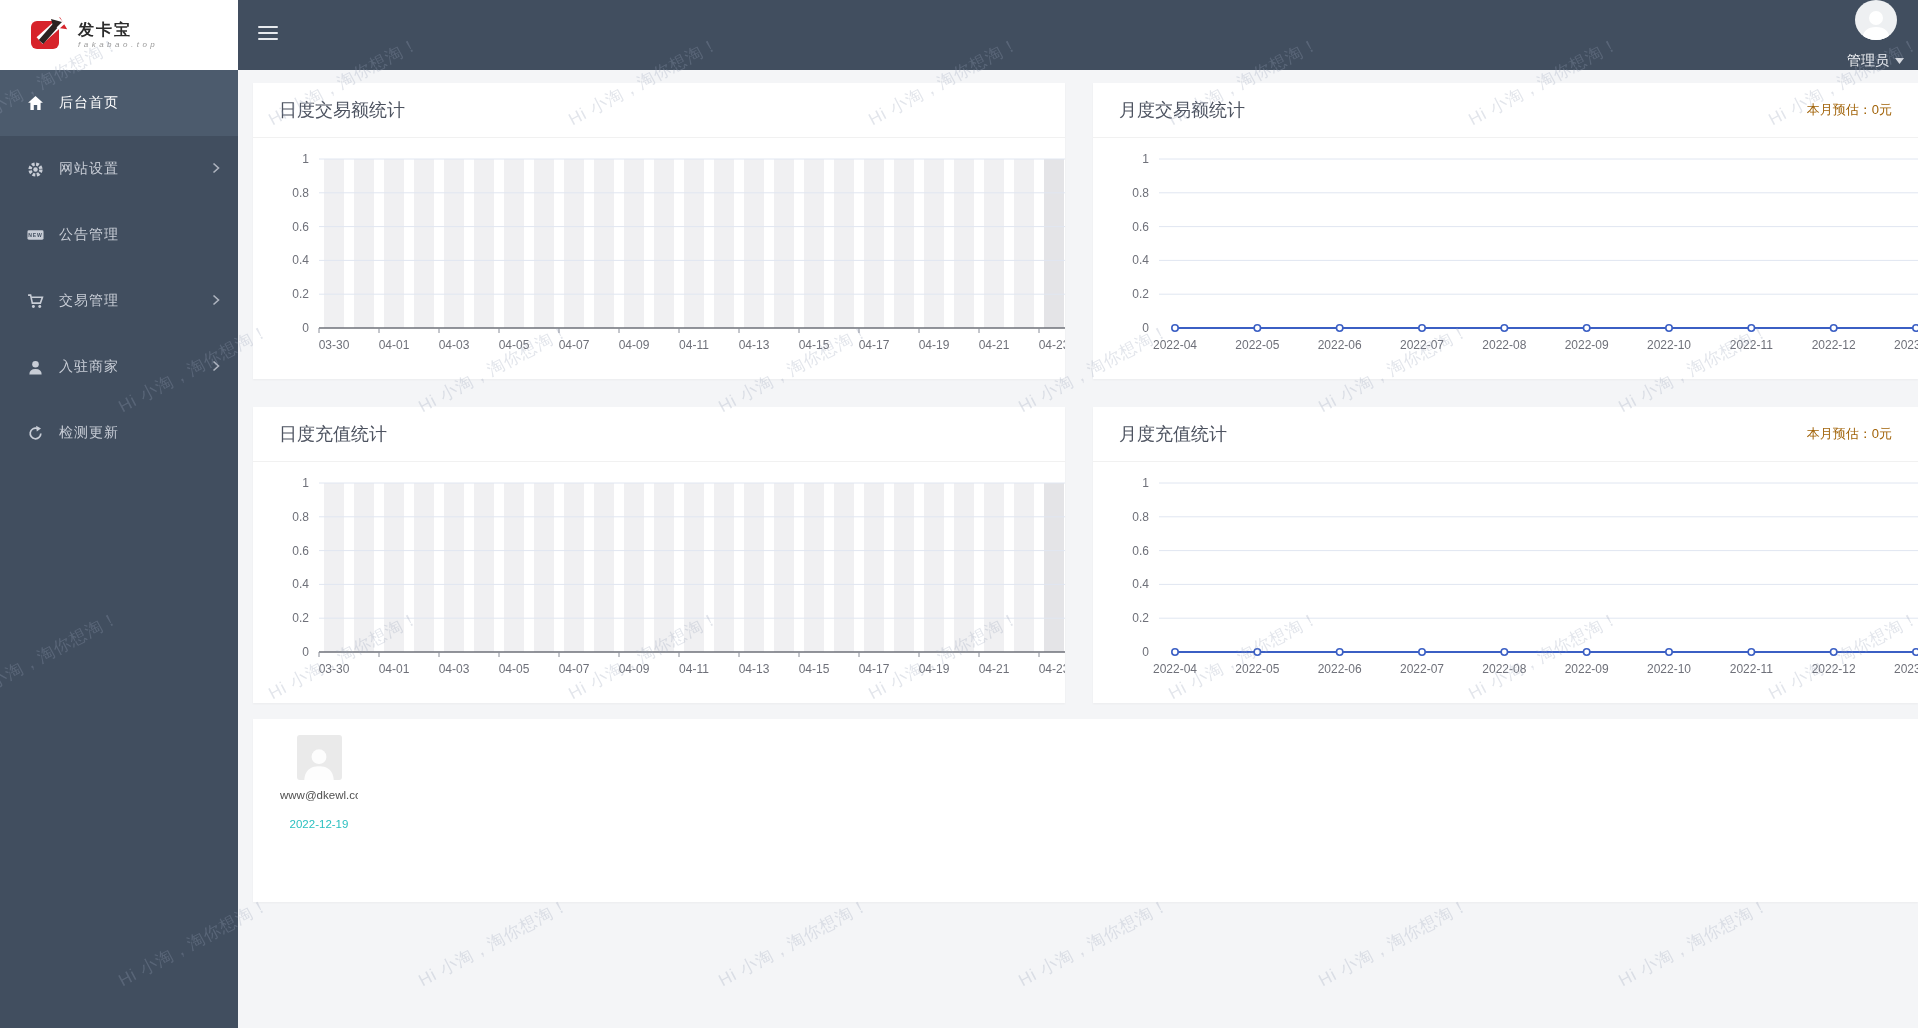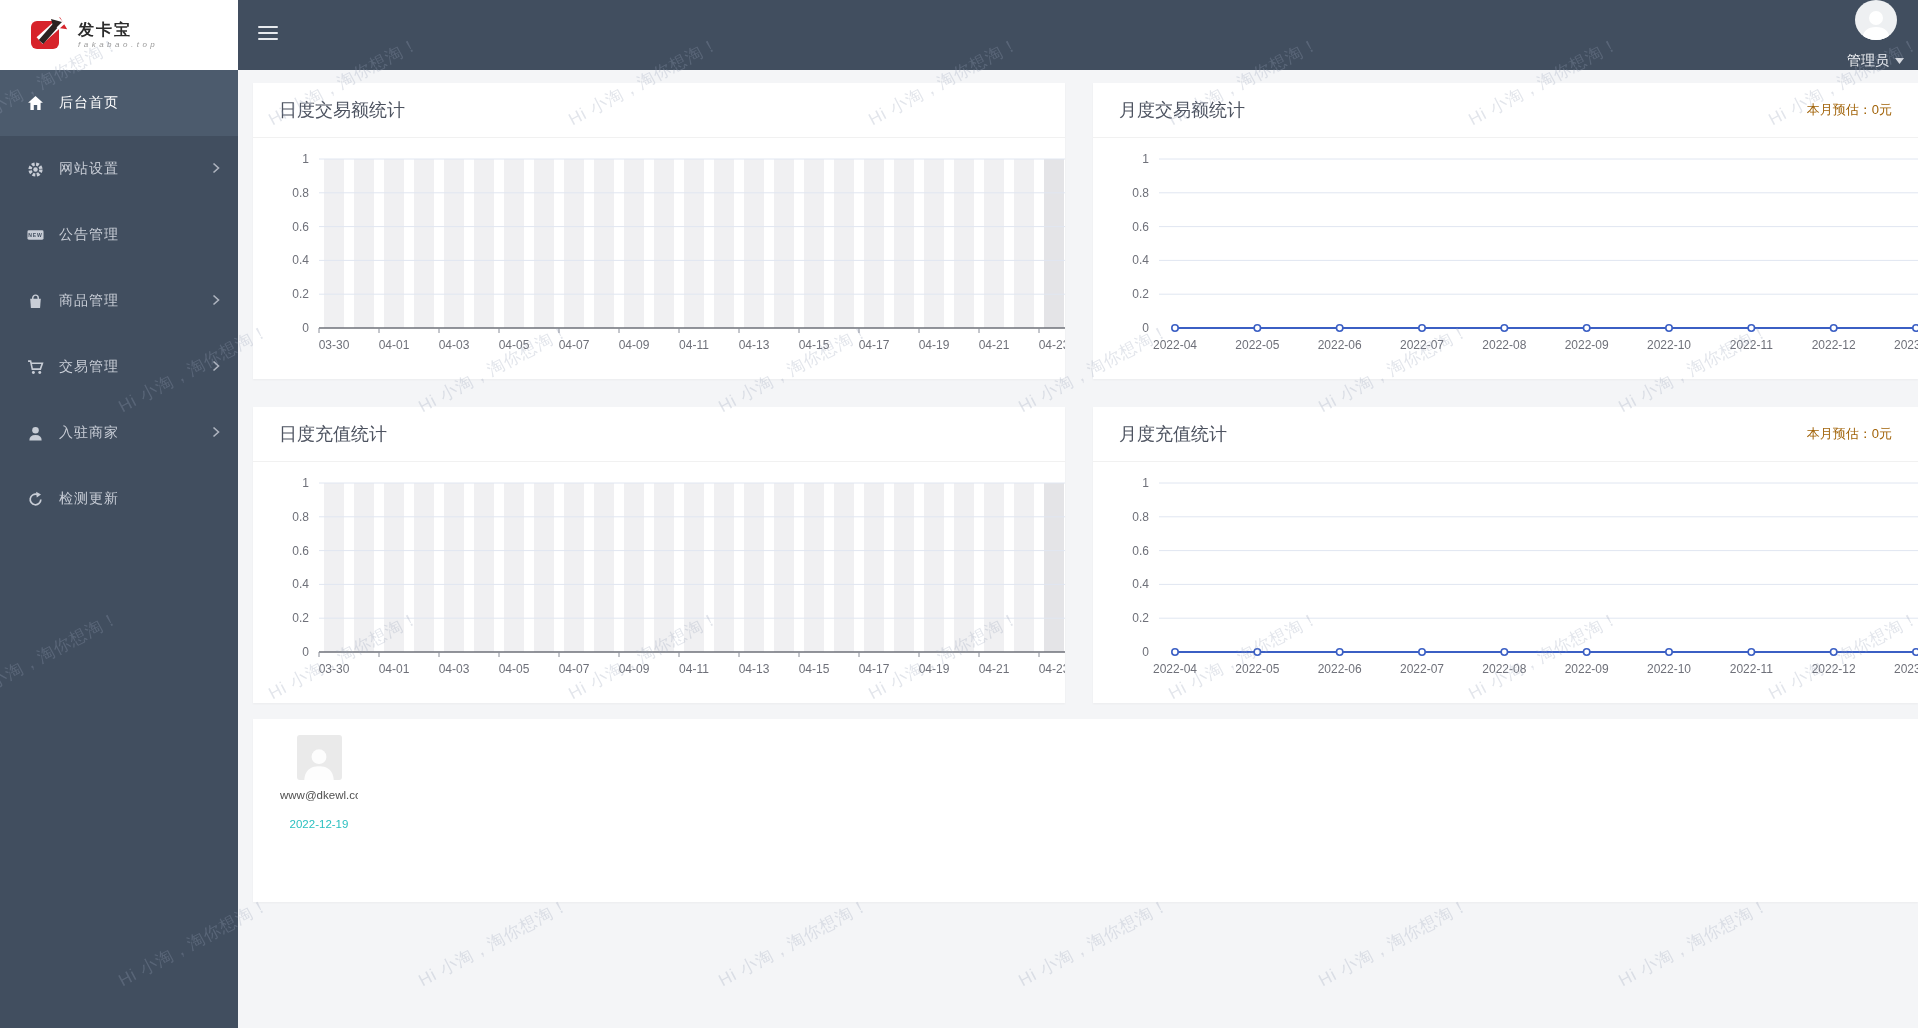--- a/index.html
+++ b/index.html
@@ -124,34 +124,20 @@
     <div class="menu-item">
       <span class="mi-icon">
         <svg width="18" height="14" viewBox="0 0 18 14">
           <rect x="0.5" y="2" width="17" height="10" rx="1.5" fill="#c8cdd6"></rect>
           <text x="9" y="9.6" text-anchor="middle" font-size="5.4" font-weight="bold" fill="#414e5f" font-family="Liberation Sans, sans-serif">NEW</text>
         </svg>
       </span>
       <span>公告管理</span>
     </div>
 
-    <div class="menu-item">
-      <span class="mi-icon">
-        <svg width="17" height="17" viewBox="0 0 16 16">
-          <path d="M3 5.5 H13 L12.3 14 H3.7 Z" fill="#c8cdd6"></path>
-          <path d="M5.4 7 V4.6 a2.6 2.6 0 0 1 5.2 0 V7" fill="none" stroke="#c8cdd6" stroke-width="1.4"></path>
-        </svg>
-      </span>
-      <span>商品管理</span>
-      <span class="chev">
-        <svg width="8" height="12" viewBox="0 0 8 12">
-            <polyline points="1.5,1.5 6.5,6 1.5,10.5" fill="none" stroke="#aeb4bf" stroke-width="1.6"></polyline>
-          </svg>
-      </span>
-    </div>
 
     <div class="menu-item">
       <span class="mi-icon">
         <svg width="17" height="17" viewBox="0 0 16 16">
           <path d="M1 2 H3.4 L5 9.5 H12.6 L14.5 4 H4" fill="none" stroke="#c8cdd6" stroke-width="1.5"></path>
           <circle cx="6" cy="12.8" r="1.4" fill="#c8cdd6"></circle>
           <circle cx="12" cy="12.8" r="1.4" fill="#c8cdd6"></circle>
         </svg>
       </span>
       <span>交易管理</span>

